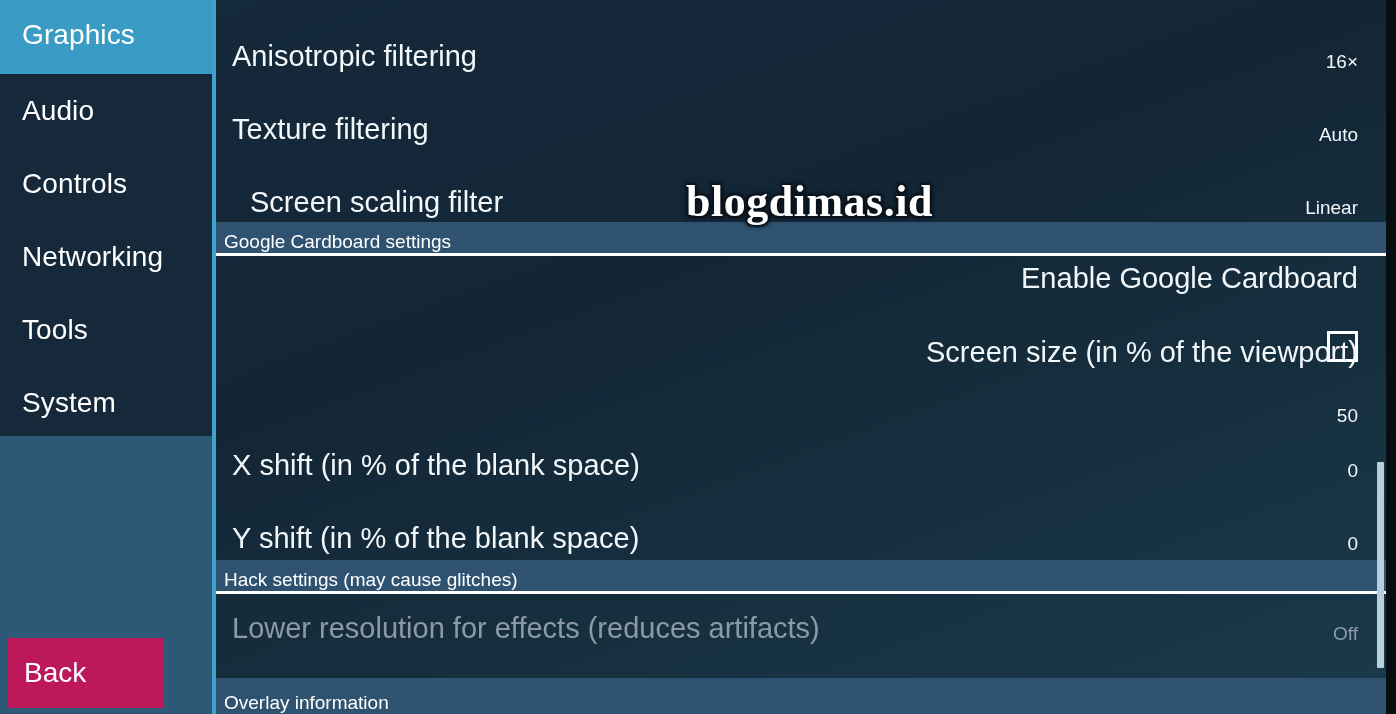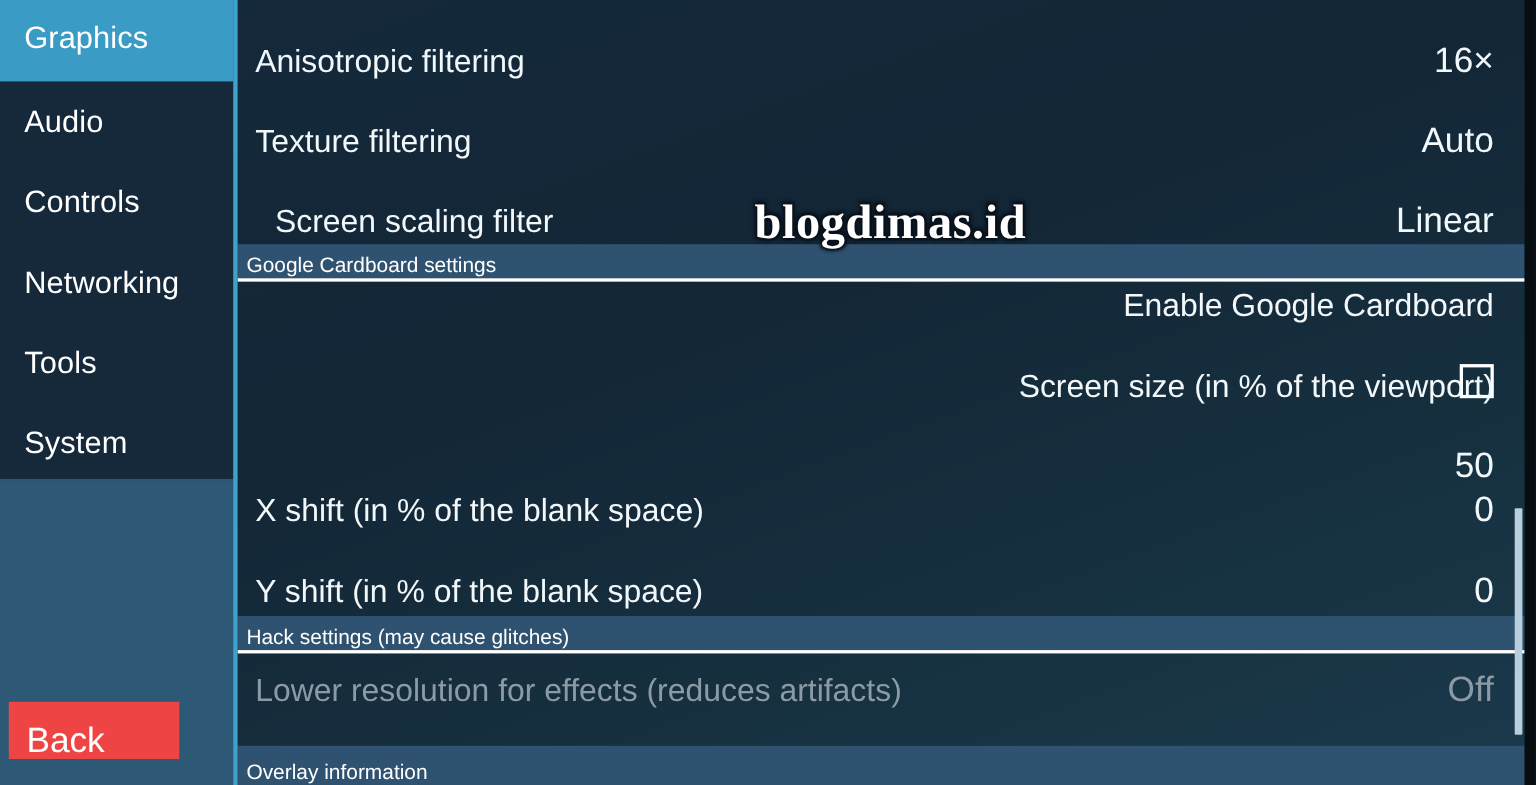--- a/index.html
+++ b/index.html
@@ -64,24 +64,24 @@
   #side-spacer {
     position: absolute;
     top: 438px; left: 0; right: 0; bottom: 0;
     background: #2d5977;
   }
   #back-btn {
     position: absolute;
     left: 8px;
     top: 638px;
     width: 155px;
-    height: 52px;
-    background: #ef4444;
+    height: 70px;
+    background: #be185d;
     color: #ffffff;
-    font-size: 32px;
+    font-size: 28px;
     line-height: 70px;
     padding-left: 16px;
     box-sizing: border-box;
     z-index: 4;
   }
 
   
   #content {
     position: absolute;
     left: 212px; top: 0;
@@ -123,21 +123,21 @@
     gap: 36px;
   }
   .row .label {
     color: #f2f7fa;
     font-size: 29px;
     white-space: nowrap;
     flex: 1 1 auto;
   }
   .row .value {
     color: #f2f7fa;
-    font-size: 32px;
+    font-size: 19px;
     white-space: nowrap;
     flex: 0 0 auto;
     text-align: right;
   }
   .row.disabled .label,
   .row.disabled .value {
     color: #8c9aa6;
   }
 
   .checkbox {

